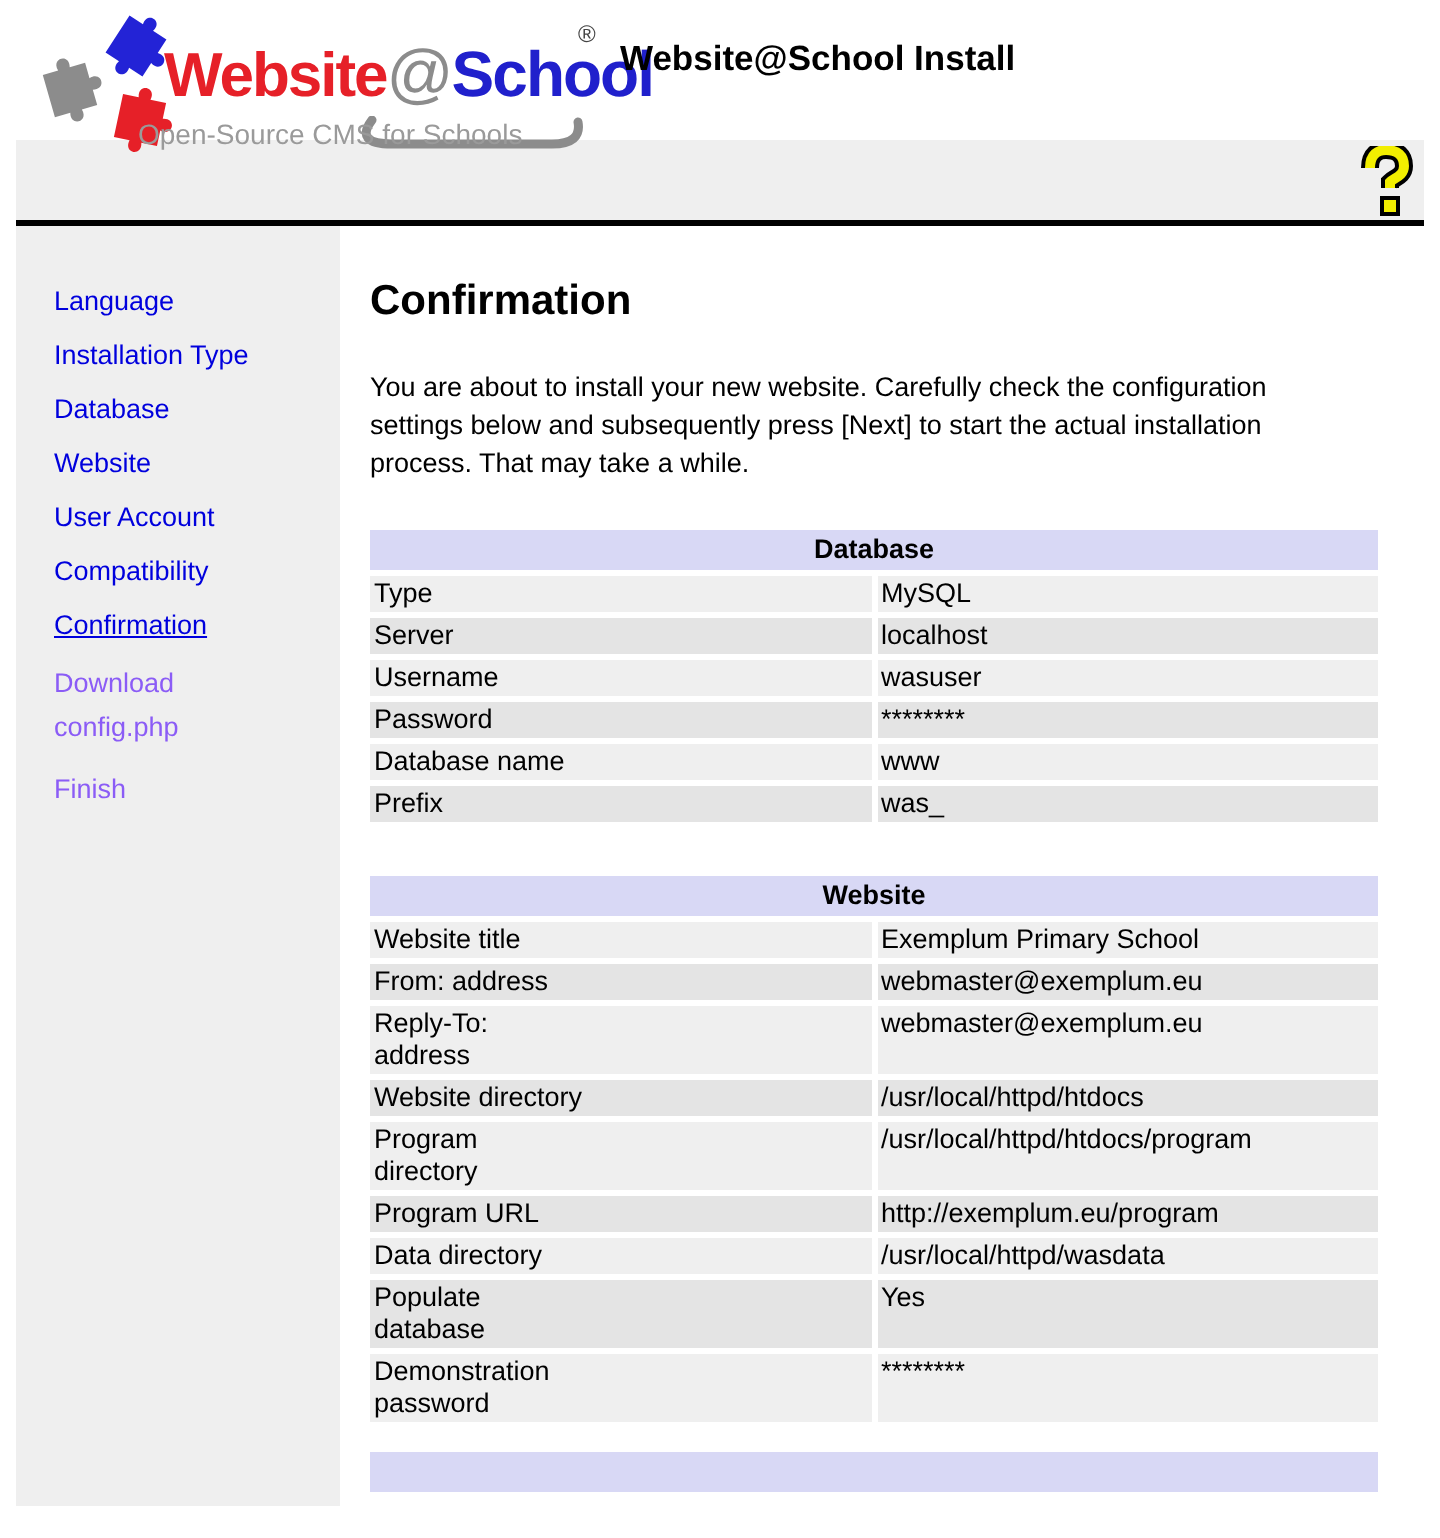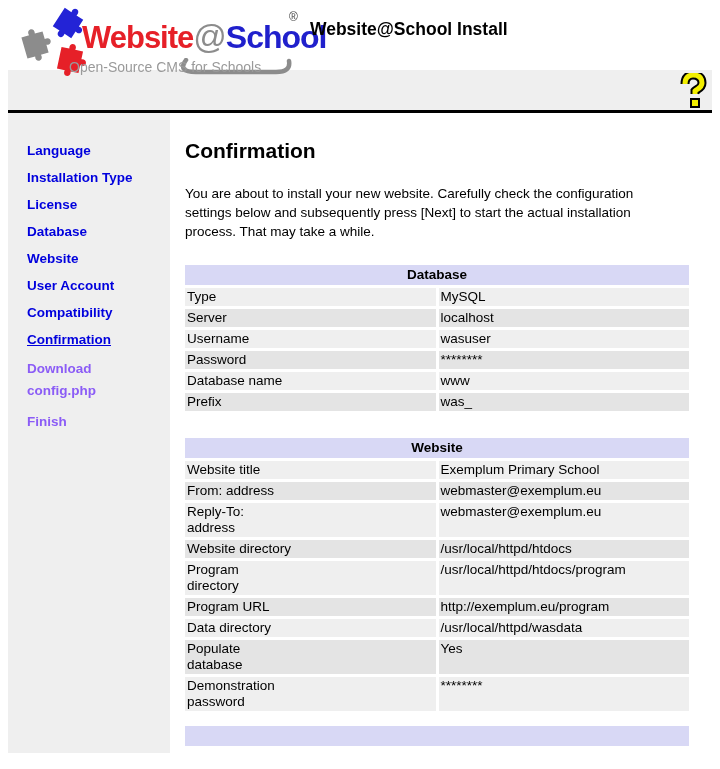--- a/index.html
+++ b/index.html
@@ -31,21 +31,21 @@
     border-bottom: 3px solid #000;
     display: flex; align-items: center; justify-content: flex-end;
     padding-right: 5px;
   }
   .help-btn { background: none; border: none; padding: 0; margin: 0; cursor: pointer; line-height: 0; }
   
   .content { display: flex; align-items: stretch; height: 640px; }
   .sidebar { width: 162px; background: #efefef; flex: none; }
   .nav-list { list-style: none; margin: 0; padding: 29px 8px 0 19px; }
   .nav-list li {
-    font-size: 13.5px; font-weight: bold; line-height: 18px;
+    font-size: 13.5px; font-weight: normal; line-height: 18px;
     margin-bottom: 9px; color: #0000dd; white-space: pre-line;
   }
   .nav-list li.link    { cursor: pointer; }
   .nav-list li.current { text-decoration: underline; cursor: pointer; }
   .nav-list li.disabled { color: #8b5cf6; line-height: 22px; cursor: default; }
   .main { width: 510px; margin-left: 15px; flex: none; }
   .page-title { font-size: 21px; line-height: 25px; font-weight: bold; margin: 25px 0 0 0; }
   .intro { font-size: 13.5px; line-height: 19px; margin: 21px 0 0 0; white-space: pre-line; }
   
   .conf-table {
@@ -104,21 +104,20 @@
       </svg>
     </button>
   </div>
 
   <div class="content">
 
     <div class="sidebar">
       <ul class="nav-list">
         <li class="link">Language</li>
         <li class="link">Installation Type</li>
-        <li class="link">License</li>
         <li class="link">Database</li>
         <li class="link">Website</li>
         <li class="link">User Account</li>
         <li class="link">Compatibility</li>
         <li class="current">Confirmation</li>
         <li class="disabled">Download
 config.php</li>
         <li class="disabled">Finish</li>
       </ul>
     </div>

